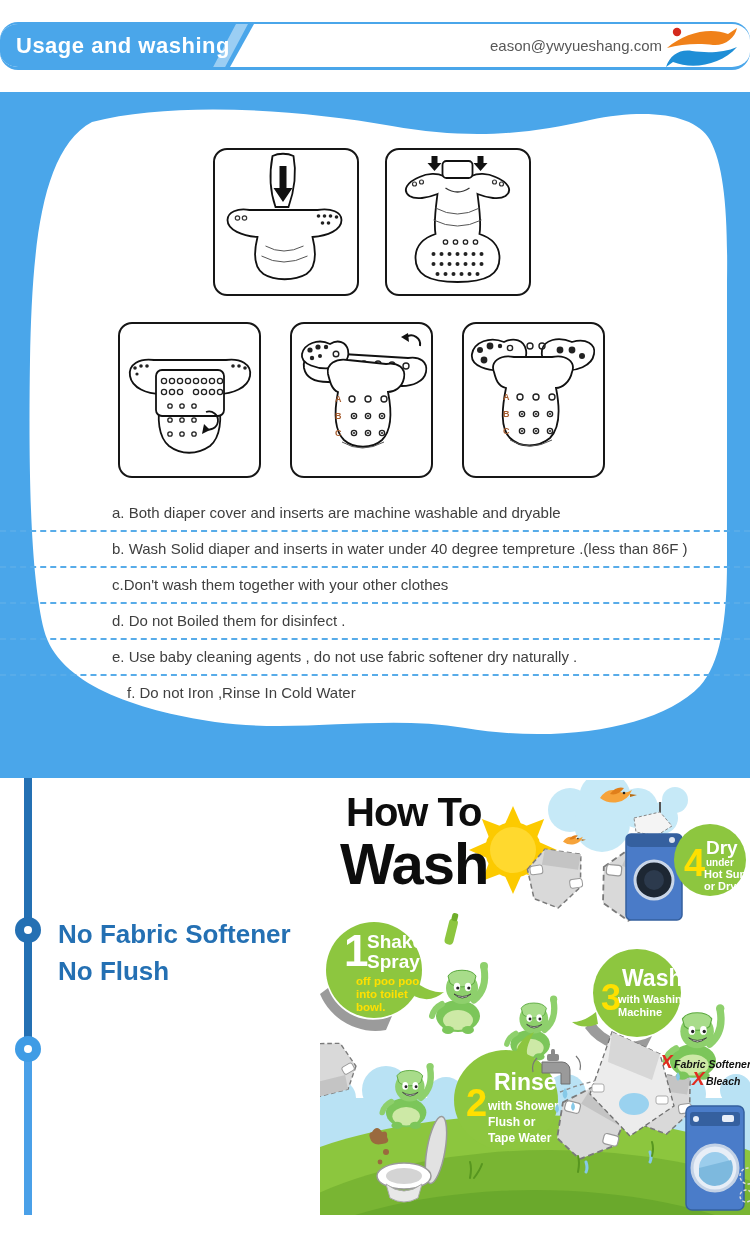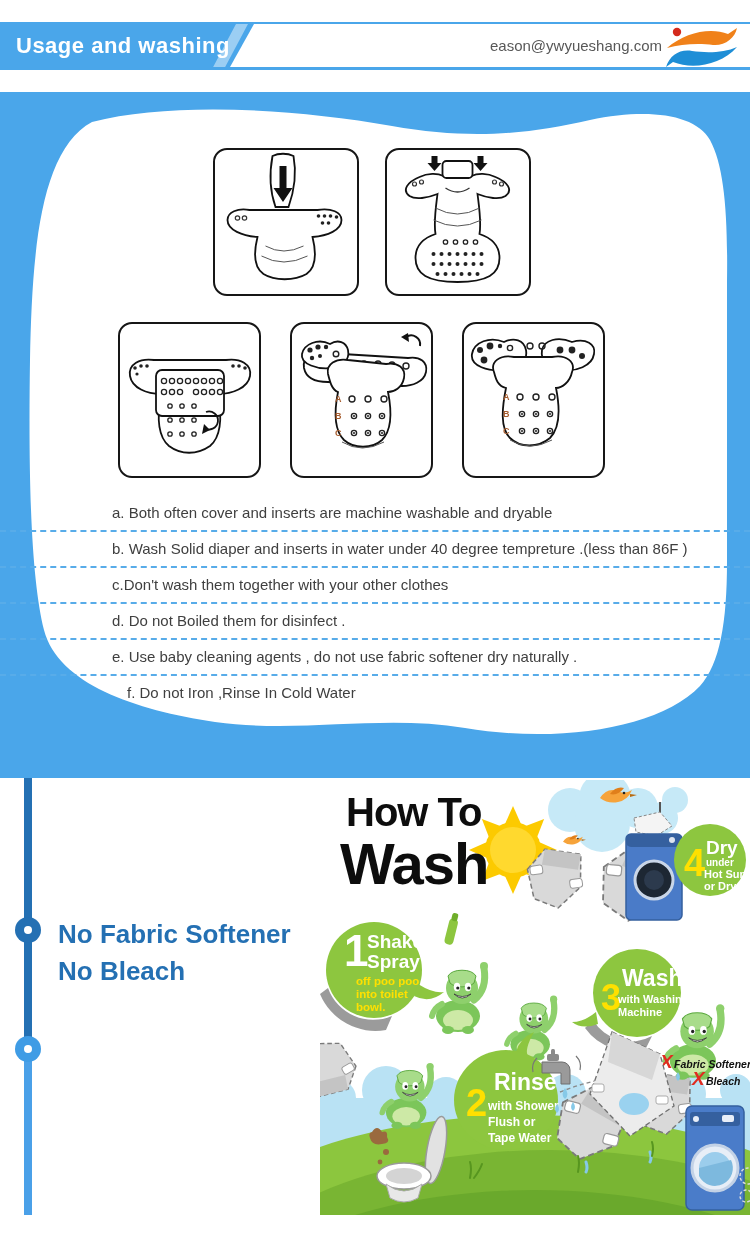--- a/index.html
+++ b/index.html
@@ -1,21 +1,21 @@
 <!DOCTYPE html>
 <html><head>
 <meta charset="utf-8">
 <style>
   html,body{margin:0;padding:0;background:#fff;}
   body{font-family:"Liberation Sans",sans-serif;}
   .page{position:relative;width:750px;height:1244px;overflow:hidden;background:#fff;}
 
   
   .header-bar{position:absolute;left:0;top:22px;width:750px;height:48px;background:#fff;
-    border-top:2px solid #4aa6ea;border-bottom:3px solid #4aa6ea;box-sizing:border-box;overflow:hidden;}
+    border-top:2px solid #4aa6ea;border-bottom:3px solid #4aa6ea;box-sizing:border-box;overflow:hidden;border-radius:18px;}
   .title-block{position:absolute;left:0;top:0;width:254px;height:43px;background:#4aa6ea;
     clip-path:polygon(0 0,254px 0,230px 43px,0 43px);}
   .title-slash{position:absolute;left:236px;top:0;width:12px;height:43px;background:rgba(255,255,255,.45);
     transform:skewX(-28deg);transform-origin:top left;}
   .page-title{position:absolute;left:16px;top:0;height:43px;line-height:43px;color:#fff;
     font-size:22px;font-weight:bold;letter-spacing:.5px;}
   .email{position:absolute;right:88px;top:0;height:43px;line-height:43px;font-size:15px;color:#585858;}
   .logo{position:absolute;right:8px;top:1px;width:80px;height:42px;}
 
   
@@ -268,42 +268,42 @@
             <circle cx="86" cy="90" r="1"></circle>
           <circle cx="58" cy="107" r="1"></circle>
             <circle cx="72" cy="107" r="1"></circle>
             <circle cx="86" cy="107" r="1"></circle>
         </g>
         <path d="M46,116 q20,12 42,0" fill="none" stroke="#555" stroke-width="1"></path>
       </svg>
     </div>
 
     <div class="care-list">
-      <div class="care-row">a. Both often cover and inserts are machine washable and dryable</div>
+      <div class="care-row">a. Both diaper cover and inserts are machine washable and dryable</div>
       <div class="care-row">b. Wash Solid diaper and inserts in water under 40 degree tempreture .(less than 86F )</div>
       <div class="care-row">c.Don't wash them together with your other clothes</div>
       <div class="care-row">d. Do not Boiled them for disinfect .</div>
       <div class="care-row">e. Use baby cleaning agents , do not use fabric softener dry naturally .</div>
       <div class="care-row last">f. Do not Iron ,Rinse In Cold Water</div>
     </div>
   </div>
 
   <div class="bottom-section">
     <div class="tl-dark"></div>
     <div class="tl-light"></div>
     <div class="bullet b1">
         <span></span>
       </div>
     <div class="bullet b2">
         <span></span>
       </div>
 
     <div class="note n1">
       <div>No Fabric Softener</div>
-      <div>No Bleach</div>
+      <div>No Flush</div>
     </div>
     <div class="note n2">
     </div>
 
     <div class="infographic">
       <svg width="430" height="435" viewBox="0 0 430 435">
         <defs>
           <g id="turtle">
             <ellipse cx="-2" cy="18" rx="22" ry="16" fill="#7cc65a"></ellipse>
             <ellipse cx="-2" cy="22" rx="15" ry="10" fill="#cde9a6"></ellipse>

